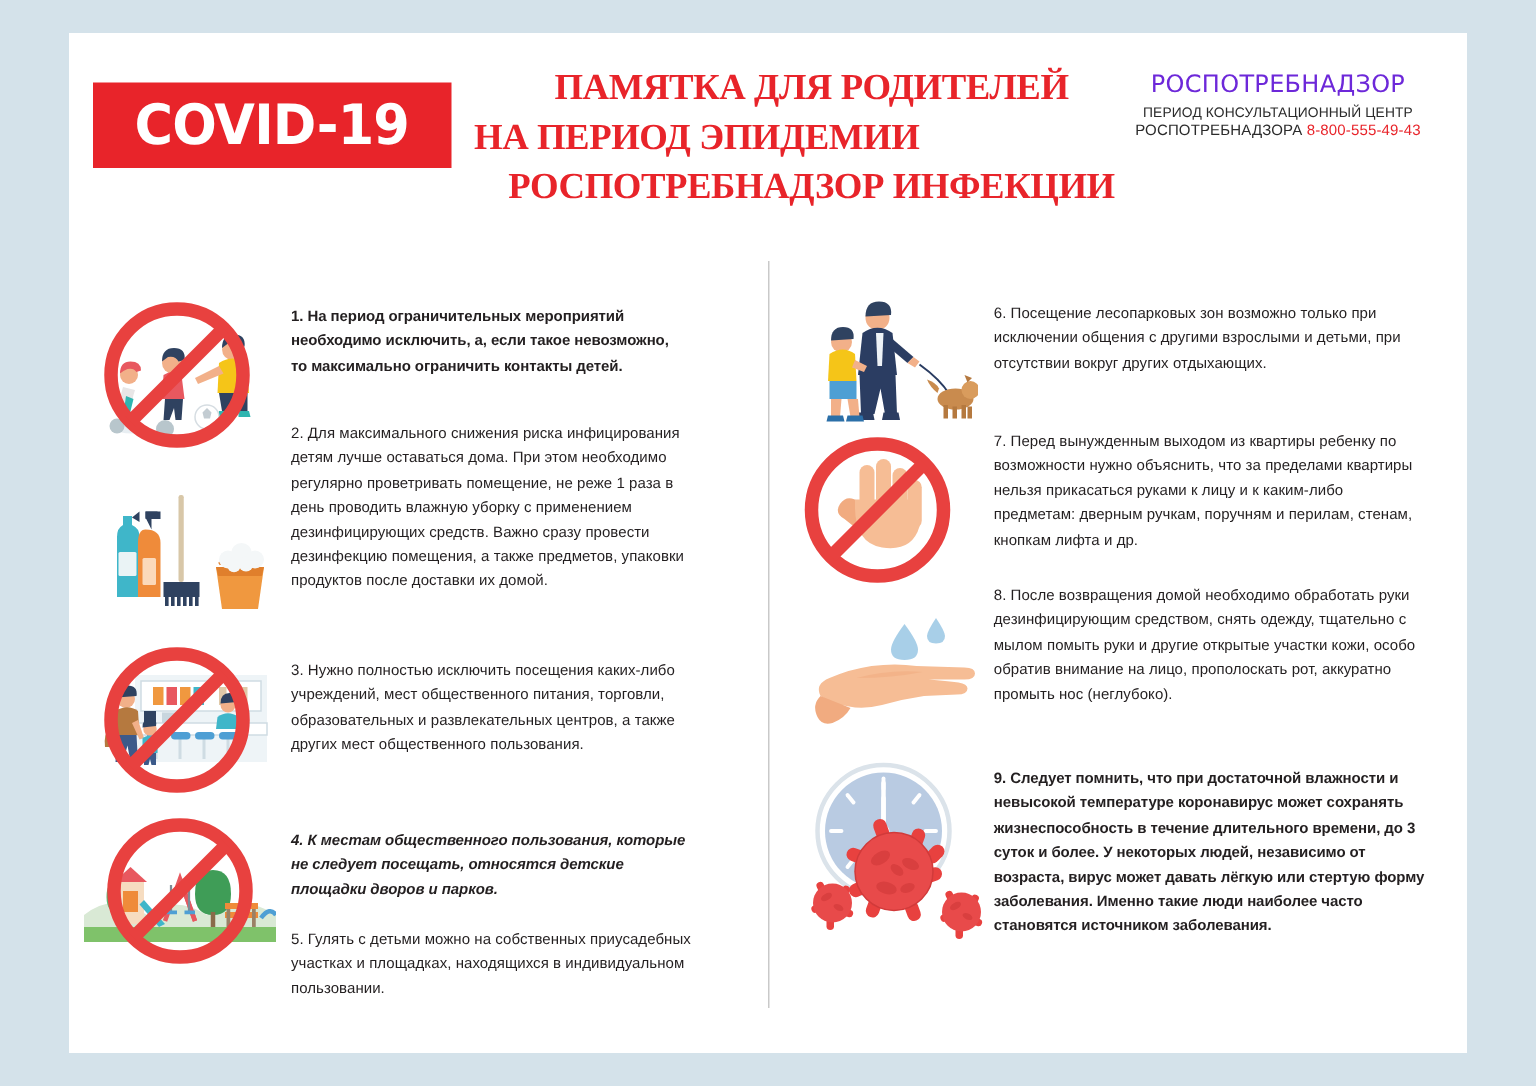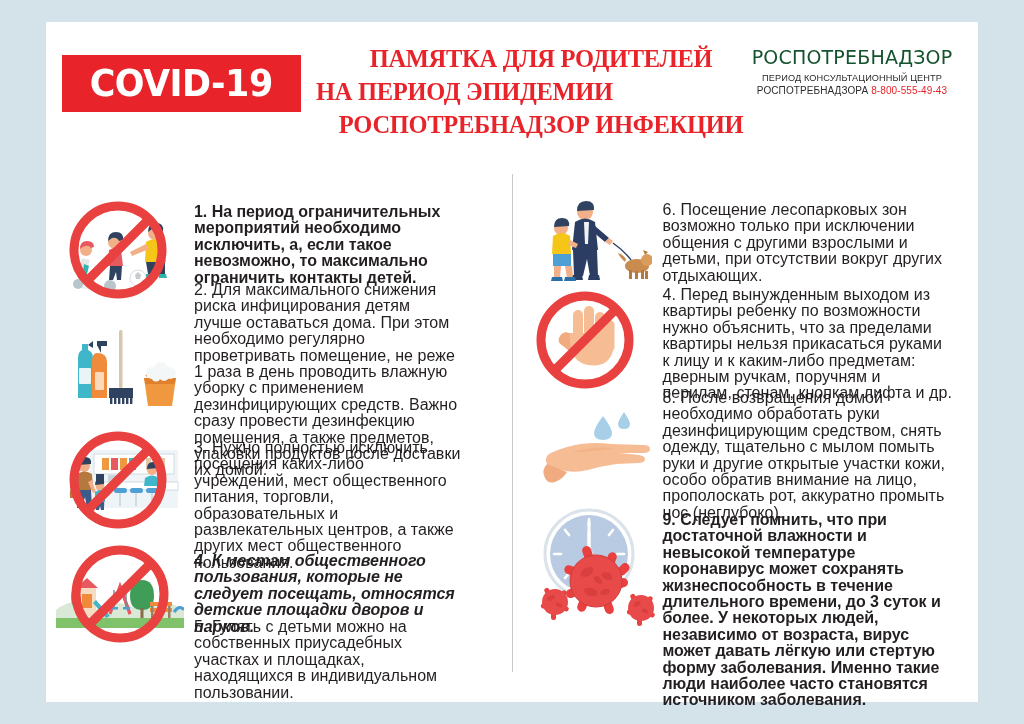--- a/index.html
+++ b/index.html
@@ -51,22 +51,22 @@
   .title-line-1 { text-align:center; }
   .title-line-2 { text-align:left; }
   .title-line-3 { text-align:center; }
 
   .rpn {
     position:absolute; right:16px; top:24px;
     width:220px; text-align:center;
   }
   .rpn-main {
     font-family:"DejaVu Sans", sans-serif;
-    font-size:19px;
-    color:#14532d;
+    font-size:16px;
+    color:#6d28d9;
     letter-spacing:0.2px;
     white-space:nowrap;
   }
   .rpn-sub {
     font-size:9.2px;
     color:#2b2b2b;
     letter-spacing:0.1px;
     margin-top:5px;
     white-space:nowrap;
   }
@@ -93,21 +93,21 @@
   .col-left  { padding-left:8px;  padding-right:14px; }
   .col-right { padding-left:14px; padding-right:12px; }
   .divider {
     width:1px; background:#c9c9c9;
     margin:12px 0 30px 0;
     flex:0 0 1px;
   }
 
   .txt {
     position:absolute;
-    font-size:16px;
+    font-size:10px;
     line-height:16.4px;
     color:#231f20;
     letter-spacing:0.04px;
   }
   .txt.bold { font-weight:bold; letter-spacing:-0.05px; }
 
   .ill { position:absolute; }
 </style>
 </head>
 <body>
@@ -454,18 +454,18 @@
             <circle cx="118" cy="106" r="13" fill="#e84a4a"></circle>
             <g fill="#d93f3f">
               <ellipse cx="114" cy="102" rx="4" ry="2.2" transform="rotate(-30 114 102)"></ellipse>
               <ellipse cx="122" cy="109" rx="3.5" ry="2" transform="rotate(25 122 109)"></ellipse>
             </g>
           </g>
         </svg>
       </div>
 
       <div class="txt" style="left:150px; top:40px; width:290px;">6. Посещение лесопарковых зон возможно только при исключении общения с другими взрослыми и детьми, при отсутствии вокруг других отдыхающих.</div>
-      <div class="txt" style="left:150px; top:125px; width:290px;">4. Перед вынужденным выходом из квартиры ребенку по возможности нужно объяснить, что за пределами квартиры нельзя прикасаться руками к лицу и к каким-либо предметам: дверным ручкам, поручням и перилам, стенам, кнопкам лифта и др.</div>
+      <div class="txt" style="left:150px; top:125px; width:290px;">7. Перед вынужденным выходом из квартиры ребенку по возможности нужно объяснить, что за пределами квартиры нельзя прикасаться руками к лицу и к каким-либо предметам: дверным ручкам, поручням и перилам, стенам, кнопкам лифта и др.</div>
       <div class="txt" style="left:150px; top:228px; width:290px;">8. После возвращения домой необходимо обработать руки дезинфицирующим средством, снять одежду, тщательно с мылом помыть руки и другие открытые участки кожи, особо обратив внимание на лицо, прополоскать рот, аккуратно промыть нос (неглубоко).</div>
       <div class="txt bold" style="left:150px; top:350px; width:288px;">9. Следует помнить, что при достаточной влажности и невысокой температуре коронавирус может сохранять жизнеспособность в течение длительного времени, до 3 суток и более. У некоторых людей, независимо от возраста, вирус может давать лёгкую или стертую форму заболевания. Именно такие люди наиболее часто становятся источником заболевания.</div>
     </div>
   </div>
 </div>
 
 </body></html>

